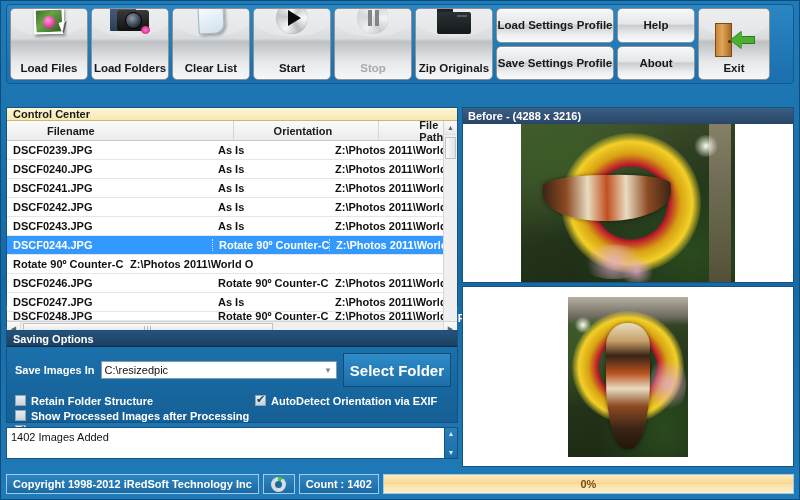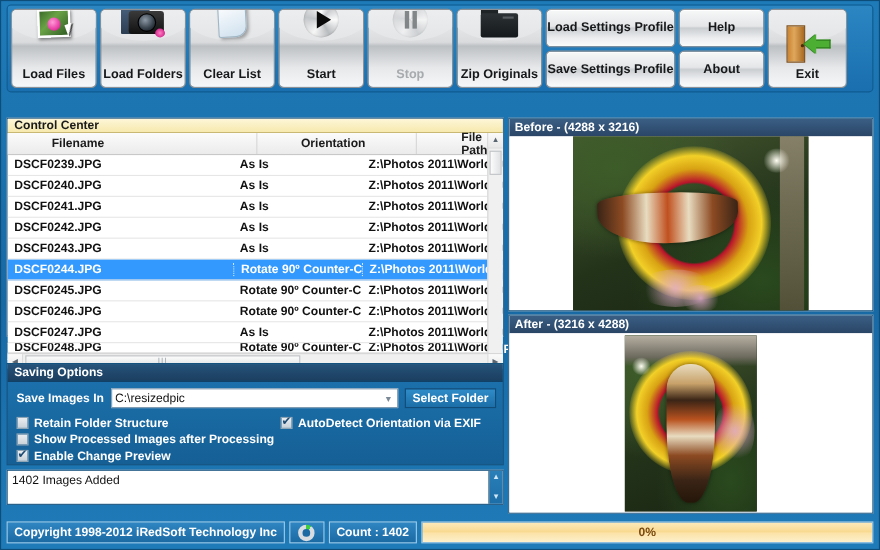--- a/index.html
+++ b/index.html
@@ -356,24 +356,24 @@
   }
   .combo input {
     border:none; outline:none; width:100%;
     font-family:"Liberation Sans", sans-serif;
     font-size: 11px; color:#111; padding-left:3px; background:transparent;
   }
   .combo .chev {
     position:absolute; right:4px; font-size:8px; color:#7b8a96;
   }
   .btn-selfolder {
-    height: 18px; padding: 0 6px;
+    height: 34px; padding: 0 6px;
     background: linear-gradient(180deg,#2f8cc8 0%, #1c6ea8 100%);
     border: 1px solid #114b78;
-    color:#ffffff; font-size:11px; font-weight:bold;
+    color:#ffffff; font-size:15px; font-weight:bold;
     display:flex; align-items:center; cursor:default;
     white-space: nowrap;
   }
   .checks { padding: 6px 0 0 8px; position: relative; }
   .chk { display:flex; align-items:center; gap:5px; height:15px; }
   .chk .box {
     width: 11px; height: 11px; border:1px solid #8fa6b6;
     background: linear-gradient(180deg,#e9edf0,#c9d2d9);
     position: relative; flex:none;
   }
@@ -643,21 +643,20 @@
                 <div class="cell c1 col-file">DSCF0243.JPG</div>
                 <div class="cell c2 col-orient">As Is</div>
                 <div class="cell c3 col-path">Z:\Photos 2011\World O</div>
               </div>
               <div class="row sel">
                 <div class="cell c1 col-file">DSCF0244.JPG</div>
                 <div class="cell c2 col-orient">Rotate 90º Counter-Clo...</div>
                 <div class="cell c3 col-path">Z:\Photos 2011\World O</div>
               </div>
               <div class="row">
-                <div class="cell c1 col-file">DSCF0245.JPG</div>
                 <div class="cell c2 col-orient">Rotate 90º Counter-Clo...</div>
                 <div class="cell c3 col-path">Z:\Photos 2011\World O</div>
               </div>
               <div class="row">
                 <div class="cell c1 col-file">DSCF0246.JPG</div>
                 <div class="cell c2 col-orient">Rotate 90º Counter-Clo...</div>
                 <div class="cell c3 col-path">Z:\Photos 2011\World O</div>
               </div>
               <div class="row">
                 <div class="cell c1 col-file">DSCF0247.JPG</div>
@@ -750,23 +749,20 @@
             <div class="ph-halo" style="left:40px; top:10px; width:140px; height:140px;"></div>
             <div class="ph-mask" style="left:22px; top:52px; width:128px; height:46px; transform:rotate(-1deg);"></div>
             <div class="ph-light" style="right:16px; top:12px; width:26px; height:22px;"></div>
             <div class="ph-pink" style="left:58px; bottom:4px; width:70px; height:34px;"></div>
             <div class="ph-pink" style="left:96px; bottom:0px; width:40px; height:24px;"></div>
           </div>
         </div>
       </div>
 
       <div class="prev prev-after">
-        <div class="prev-head">
-          <span>After - (3216 x 4288)</span>
-        </div>
         <div class="prev-img">
           <div class="photo photo-after">
             <div class="ph-bg"></div>
             <div class="ph-top"></div>
             <div class="ph-halo" style="left:4px; top:14px; width:112px; height:112px;"></div>
             <div class="ph-mask" style="left:38px; top:26px; width:44px; height:126px; border-radius:48% 48% 45% 45% / 18% 18% 55% 55%; background:linear-gradient(180deg,#e8dcc0 0%,#c8a26a 14%,#3a2416 26%,#b8521f 40%,#e8dcc0 52%,#8c4a22 66%,#3a2416 84%,#241609 100%);"></div>
             <div class="ph-pink" style="right:2px; top:56px; width:36px; height:62px;"></div>
             <div class="ph-light" style="left:6px; top:20px; width:18px; height:16px;"></div>
           </div>
         </div>

